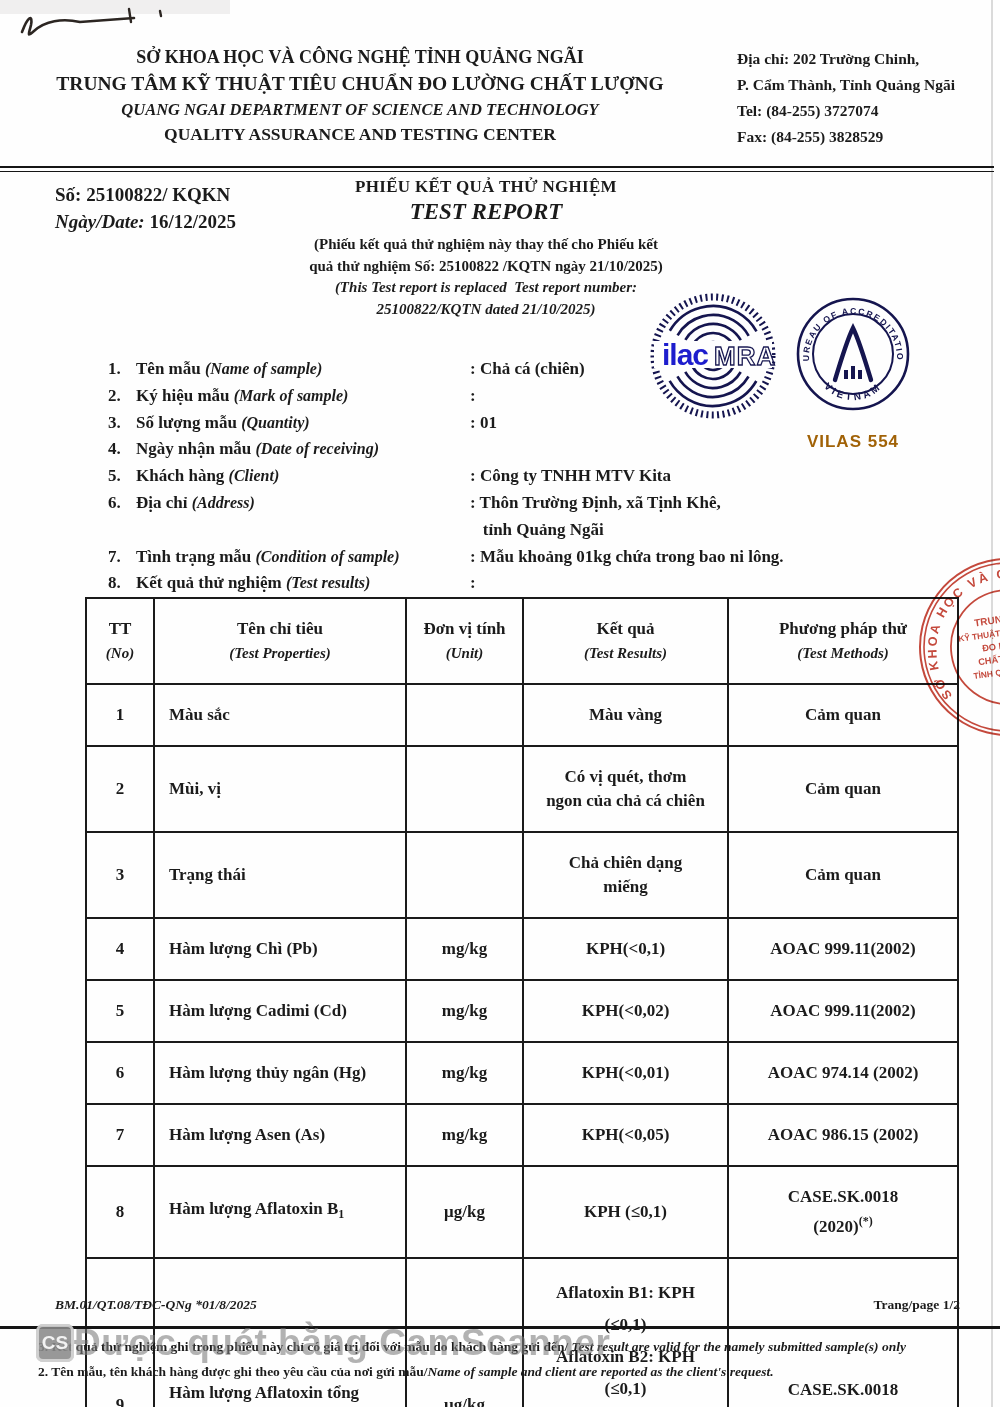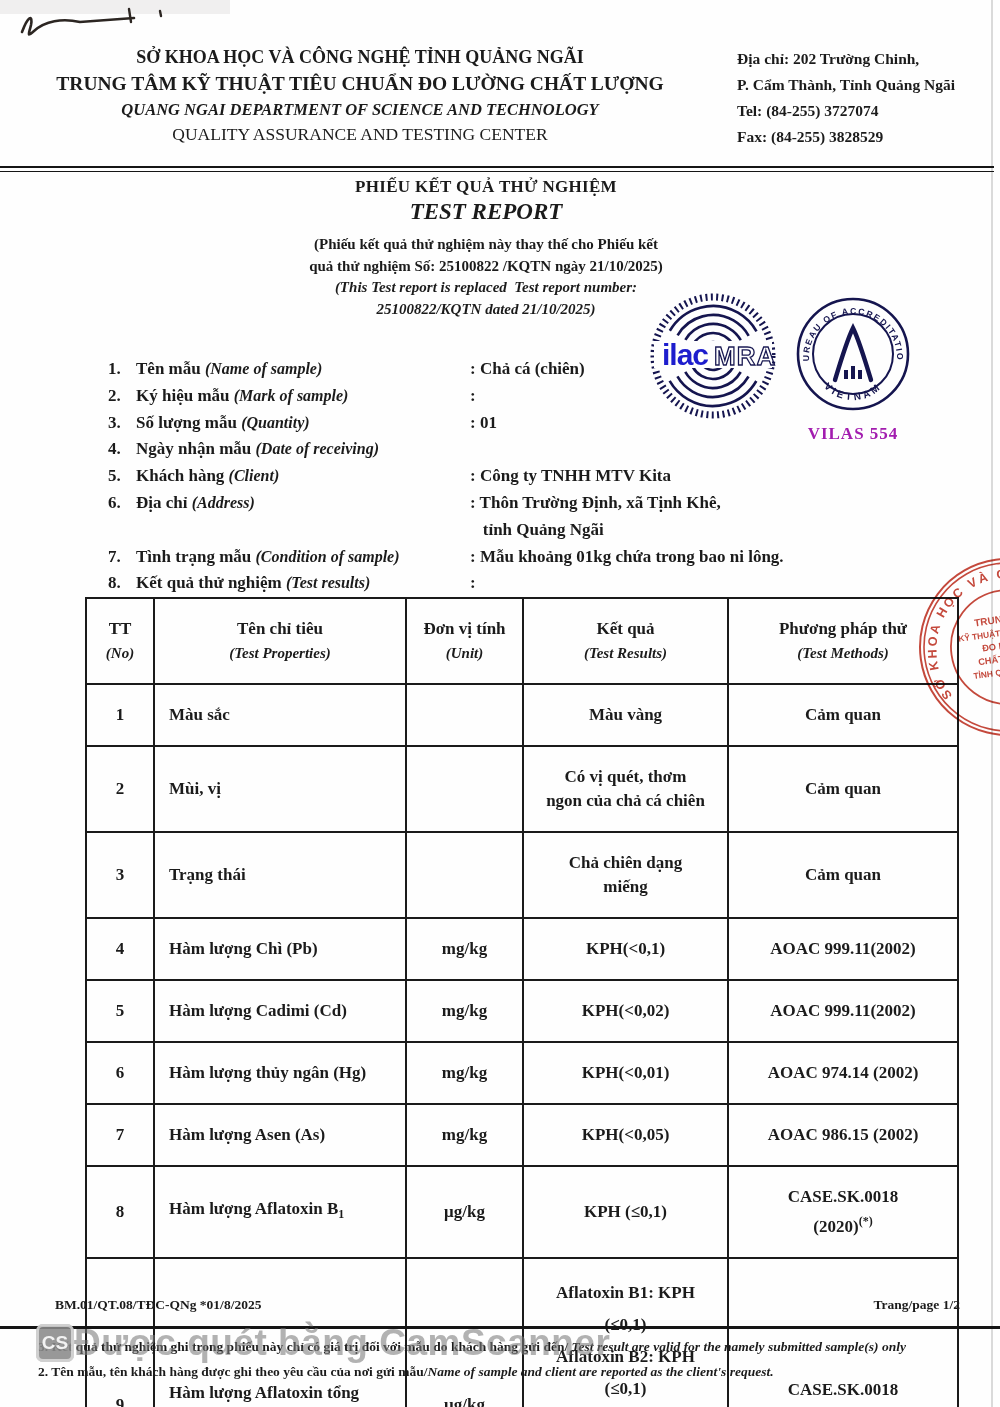--- a/index.html
+++ b/index.html
@@ -11,37 +11,37 @@
 
   
   .scan-edge-r{position:absolute;right:7px;top:0;bottom:0;width:2px;background:rgba(175,175,175,.45);}
   .scan-smudge{position:absolute;left:0;top:0;width:230px;height:14px;background:rgba(120,110,105,.10);}
 
   
   .org{left:30px;top:44px;width:660px;text-align:center;line-height:1.45;}
   .org-l1{font-size:18px;font-weight:bold;}
   .org-l2{font-size:19.5px;font-weight:bold;}
   .org-l3{font-size:16.5px;font-weight:bold;font-style:italic;}
-  .org-l4{font-size:17.5px;font-weight:normal;}
+  .org-l4{font-size:17.5px;font-weight:bold;}
   .contact{left:737px;top:46px;width:258px;font-size:15.5px;font-weight:600;line-height:26px;}
 
   .rule-double{left:0;right:6px;top:166px;height:3px;border-top:2.5px solid #151515;border-bottom:1.5px solid #151515;}
 
   
   .meta{left:55px;top:181px;font-size:19px;font-weight:600;line-height:27px;}
   .title-wrap{left:268px;top:177px;width:436px;text-align:center;}
   .doc-title{font-size:17px;font-weight:bold;letter-spacing:.3px;}
   .doc-title-en{font-size:23px;font-weight:bold;font-style:italic;margin-top:2px;}
   .replace-vi{margin-top:9px;font-size:15px;font-weight:bold;line-height:21.5px;}
   .replace-en{font-size:15px;font-weight:bold;font-style:italic;line-height:21.5px;}
 
   
   .ilac{left:648px;top:291px;}
   .vilas{left:788px;top:292px;width:130px;text-align:center;}
-  .vilas-cap{margin-top:2px;font-family:Liberation Serif, serif;font-size:17px;font-weight:bold;color:#a21caf;letter-spacing:1px;}
+  .vilas-cap{margin-top:10px;font-family:Liberation Sans, sans-serif;font-size:17px;font-weight:bold;color:#a16207;letter-spacing:1px;}
 
   
   .si{left:108px;top:356px;width:874px;}
   .si-row{display:flex;min-height:26.8px;align-items:flex-start;font-size:17px;font-weight:600;line-height:26.8px;}
   .si-no{width:28px;}
   .si-label{width:334px;}
   .si-en{font-style:italic;font-weight:600;font-size:16px;}
   .si-value{flex:1;}
 
   
@@ -54,21 +54,21 @@
   .r-h{height:70px;} .r1{height:38px;} .r2{height:52px;} .r3{height:53px;}
   .r4{height:37px;} .r5{height:37px;} .r6{height:37px;} .r7{height:38px;}
   .r8{height:64px;} .r9{height:262px;}
   .spread{line-height:32px !important;}
   sub{font-size:12px;} sup{font-size:12px;}
 
   
   .stamp{left:913px;top:552px;z-index:5;mix-blend-mode:multiply;opacity:.92;}
 
   
-  .form-code{left:55px;top:1297px;font-size:13.5px;font-weight:600;}
+  .form-code{left:55px;top:1297px;font-size:13.5px;font-weight:600;font-style:italic;}
   .page-no{right:40px;top:1297px;font-size:13.5px;font-weight:bold;}
   .rule-footer{left:0;right:0;top:1326px;height:2.5px;background:#151515;}
   .notes{left:38px;top:1334px;width:952px;font-size:13.5px;font-weight:600;line-height:25px;}
   .note-en{font-style:italic;font-weight:bold;}
 
   
   .wm{left:36px;top:1322px;z-index:9;display:flex;align-items:center;gap:0;}
   .wm-icon{width:38px;height:38px;border-radius:7px;background:rgba(138,138,138,.88);
            box-shadow:inset 0 0 0 3px rgba(255,255,255,.55);display:flex;align-items:center;justify-content:center;
            font-family:"Liberation Sans",sans-serif;font-weight:bold;font-size:19px;color:#f2f2f2;}
@@ -98,20 +98,24 @@
 
   <div class="abs contact">
     <div>Địa chỉ: 202 Trường Chinh,</div>
     <div>P. Cẩm Thành, Tỉnh Quảng Ngãi</div>
     <div>Tel: (84-255) 3727074</div>
     <div>Fax: (84-255) 3828529</div>
   </div>
 
   <div class="abs rule-double"></div>
 
+  <div class="abs meta">
+    <div>Số: 25100822/ KQKN</div>
+    <div><span class="it">Ngày/Date:</span> <span>16/12/2025</span></div>
+  </div>
 
   <div class="abs title-wrap">
     <div class="doc-title">PHIẾU KẾT QUẢ THỬ NGHIỆM</div>
     <div class="doc-title-en">TEST REPORT</div>
     <div class="replace-vi pre">(Phiếu kết quả thử nghiệm này thay thế cho Phiếu kết
 quả thử nghiệm Số: 25100822 /KQTN ngày 21/10/2025)</div>
     <div class="replace-en pre">(This Test report is replaced  Test report number:
 25100822/KQTN dated 21/10/2025)</div>
   </div>
 

